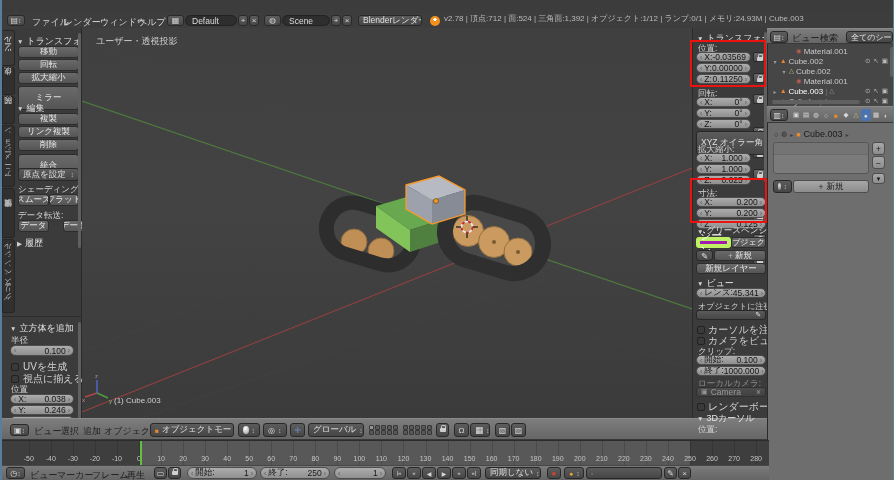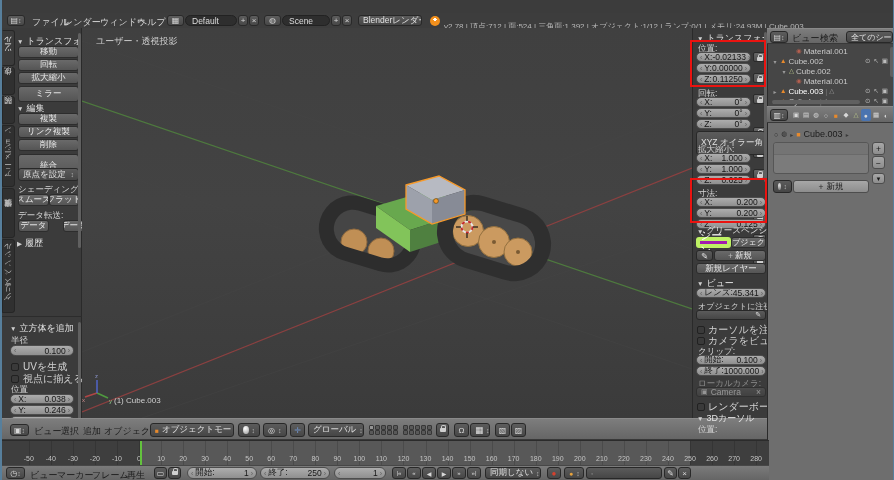--- a/index.html
+++ b/index.html
@@ -105,39 +105,39 @@
     <div class="abs iconbtn" style="left:236px;top:2px;width:10px;height:11px">+</div>
     <div class="abs iconbtn" style="left:247px;top:2px;width:10px;height:11px">×</div>
     <div class="abs iconbtn" style="left:262px;top:2px;width:17px;height:11px">◍</div>
     <div class="abs idfield" style="left:280px;top:2px;width:48px;height:11px">Scene</div>
     <div class="abs iconbtn" style="left:329px;top:2px;width:10px;height:11px">+</div>
     <div class="abs iconbtn" style="left:340px;top:2px;width:10px;height:11px">×</div>
     <div class="abs ddark" style="left:356px;top:2px;width:64px;height:11px">
       <span>Blenderレンダー</span>
     </div>
     <div class="abs blogo" style="left:428px;top:3px"></div>
-    <span class="abs stats" style="left:442px;top:8px">v2.78 | 頂点:712 | 面:524 | 三角面:1,392 | オブジェクト:1/12 | ランプ:0/1 | メモリ:24.93M | Cube.003</span>
+    <span class="abs stats" style="left:442px;top:0">v2.78 | 頂点:712 | 面:524 | 三角面:1,392 | オブジェクト:1/12 | ランプ:0/1 | メモリ:24.93M | Cube.003</span>
   </div>
 
   <div class="abs" id="toolshelf">
     <div class="vtab active" style="top:2px;height:36px">ツール</div>
     <div class="vtab" style="top:39px;height:28px">作成</div>
     <div class="vtab" style="top:68px;height:28px">関係</div>
     <div class="vtab" style="top:97px;height:62px">アニメーション</div>
     <div class="vtab" style="top:160px;height:50px">物理演算</div>
     <div class="vtab" style="top:211px;height:74px">グリースペンシル</div>
 
     <div class="abs phdr flex" style="left:15px;top:7px">
       <span class="tri">▼</span>
       <span>トランスフォーム</span>
       </div>
     <div class="abs btn" style="left:16px;top:18px;width:61px;height:12px">移動</div>
     <div class="abs btn" style="left:16px;top:31px;width:61px;height:12px">回転</div>
     <div class="abs btn" style="left:16px;top:44px;width:61px;height:12px">拡大縮小</div>
-    <div class="abs btn" style="left:16px;top:58px;width:61px;height:16px">ミラー</div>
+    <div class="abs btn" style="left:16px;top:58px;width:61px;height:24px">ミラー</div>
 
     <div class="abs phdr flex" style="left:15px;top:74px">
       <span class="tri">▼</span>
       <span>編集</span>
       </div>
     <div class="abs btn" style="left:16px;top:85px;width:61px;height:12px">複製</div>
     <div class="abs btn" style="left:16px;top:98px;width:61px;height:12px">リンク複製</div>
     <div class="abs btn" style="left:16px;top:111px;width:61px;height:12px">削除</div>
     <div class="abs btn" style="left:16px;top:126px;width:61px;height:24px">統合</div>
     <div class="abs ddark" style="left:16px;top:140px;width:61px;height:13px">
@@ -346,21 +346,21 @@
 
   <div class="abs" id="npanel">
     <div class="abs phdr flex" style="left:4px;top:4px">
       <span class="tri">▼</span>
         <span>トランスフォーム</span>
       </div>
     <span class="abs lbl" style="left:5px;top:15px">位置:</span>
     <div class="abs pill" style="left:3px;top:24px;width:55px;height:10px">
       <span class="arr">‹</span>
         <span class="pl">X:</span>
-        <span class="pv">-0.02133</span>
+        <span class="pv">-0.03569</span>
         <span class="arr">›</span>
       </div>
     <div class="abs lockbtn" style="left:60px;top:24px">
         <span class="lockg"></span>
       </div>
     <div class="abs pill" style="left:3px;top:35px;width:55px;height:10px">
       <span class="arr">‹</span>
         <span class="pl">Y:</span>
         <span class="pv">0.00000</span>
         <span class="arr">›</span>

